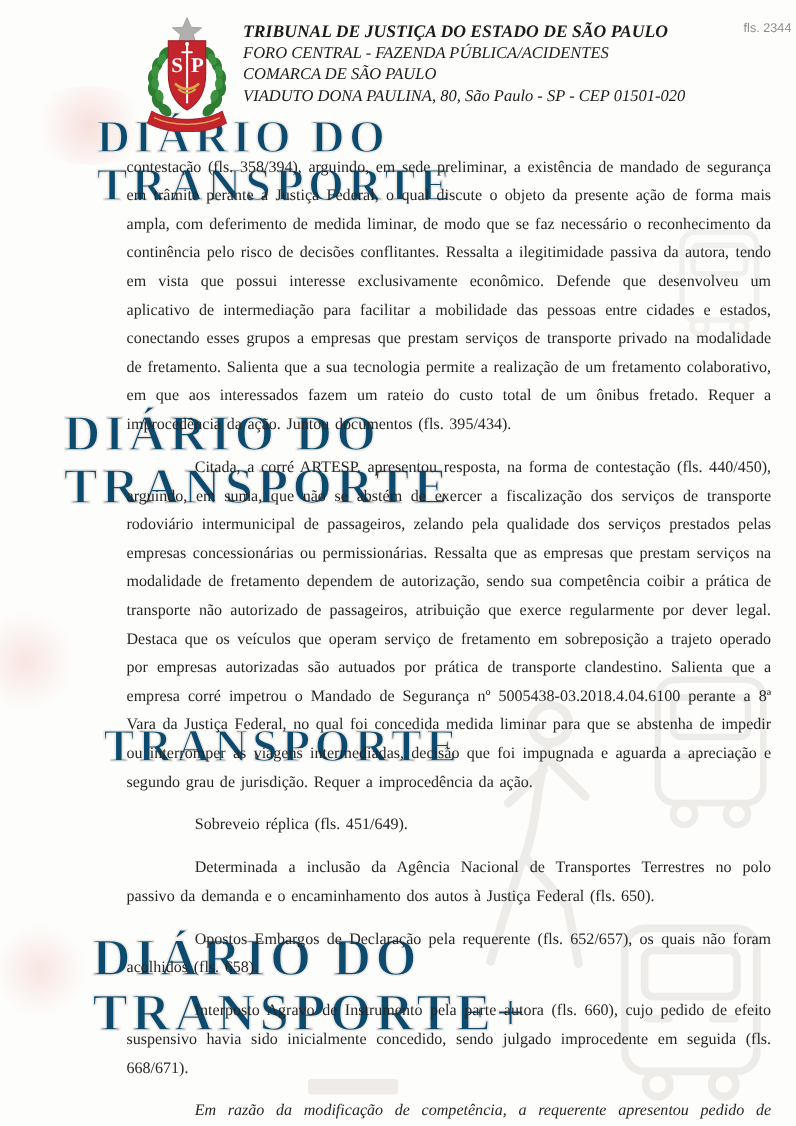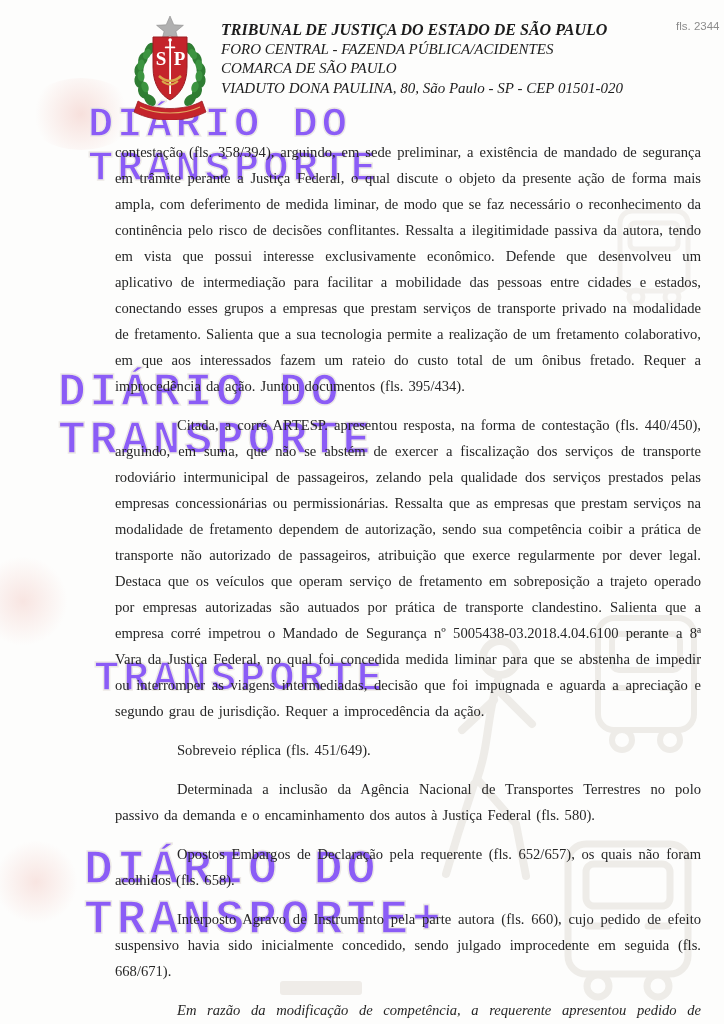--- a/index.html
+++ b/index.html
@@ -3,22 +3,22 @@
 <meta charset="utf-8">
 <style>
   html,body{margin:0;padding:0;background:#ffffff;}
   .page{
     position:relative;width:724px;height:1024px;overflow:hidden;
     background:#fdfdfc;font-family:"Liberation Serif",serif;
   }
   
   .wm-layer{position:absolute;inset:0;z-index:0;}
   .wm-text{
-    position:absolute;font-family:Liberation Mono, monospace;font-weight:800;
-    color:#8b5cf6;-webkit-text-stroke:1.4px #ece9e5;letter-spacing:4px;
+    position:absolute;font-family:Liberation Serif, serif;font-weight:800;
+    color:#0c4a6e;-webkit-text-stroke:1.4px #ece9e5;letter-spacing:4px;
     line-height:1.04;white-space:nowrap;
   }
   .wm-text span{display:block;}
   .wm-top{left:88px;top:104px;font-size:42px;}
   .wm-mid{left:58px;top:370px;font-size:46px;}
   .wm-mid2{left:94px;top:658px;font-size:42px;}
   .wm-bottom{left:84px;top:846px;font-size:48px;}
   .wm-badge{position:absolute;left:280px;top:981px;width:82px;height:14px;background:#efece8;border-radius:3px;}
   .blob{position:absolute;border-radius:50%;}
   .blob1{left:26px;top:78px;width:110px;height:72px;background:radial-gradient(circle,rgba(243,205,199,.6),rgba(243,205,199,0) 70%);}
@@ -171,19 +171,19 @@
     <div class="h-court">TRIBUNAL DE JUSTIÇA DO ESTADO DE SÃO PAULO</div>
     <div class="h-line">FORO CENTRAL - FAZENDA PÚBLICA/ACIDENTES</div>
     <div class="h-line">COMARCA DE SÃO PAULO</div>
     <div class="h-line">VIADUTO DONA PAULINA, 80, São Paulo - SP - CEP 01501-020</div>
   </div>
 
   <main class="body-text">
     <p class="para no-indent">contestação (fls. 358/394), arguindo, em sede preliminar, a existência de mandado de segurança em trâmite perante a Justiça Federal, o qual discute o objeto da presente ação de forma mais ampla, com deferimento de medida liminar, de modo que se faz necessário o reconhecimento da continência pelo risco de decisões conflitantes. Ressalta a ilegitimidade passiva da autora, tendo em vista que possui interesse exclusivamente econômico. Defende que desenvolveu um aplicativo de intermediação para facilitar a mobilidade das pessoas entre cidades e estados, conectando esses grupos a empresas que prestam serviços de transporte privado na modalidade de fretamento. Salienta que a sua tecnologia permite a realização de um fretamento colaborativo, em que aos interessados fazem um rateio do custo total de um ônibus fretado. Requer a improcedência da ação. Juntou documentos (fls. 395/434).</p>
     <p class="para">Citada, a corré ARTESP. apresentou resposta, na forma de contestação (fls. 440/450), arguindo, em suma, que não se abstém de exercer a fiscalização dos serviços de transporte rodoviário intermunicipal de passageiros, zelando pela qualidade dos serviços prestados pelas empresas concessionárias ou permissionárias. Ressalta que as empresas que prestam serviços na modalidade de fretamento dependem de autorização, sendo sua competência coibir a prática de transporte não autorizado de passageiros, atribuição que exerce regularmente por dever legal. Destaca que os veículos que operam serviço de fretamento em sobreposição a trajeto operado por empresas autorizadas são autuados por prática de transporte clandestino. Salienta que a empresa corré impetrou o Mandado de Segurança nº 5005438-03.2018.4.04.6100 perante a 8ª Vara da Justiça Federal, no qual foi concedida medida liminar para que se abstenha de impedir ou interromper as viagens intermediadas, decisão que foi impugnada e aguarda a apreciação e segundo grau de jurisdição. Requer a improcedência da ação.</p>
     <p class="para">Sobreveio réplica (fls. 451/649).</p>
-    <p class="para">Determinada a inclusão da Agência Nacional de Transportes Terrestres no polo passivo da demanda e o encaminhamento dos autos à Justiça Federal (fls. 580).</p>
+    <p class="para">Determinada a inclusão da Agência Nacional de Transportes Terrestres no polo passivo da demanda e o encaminhamento dos autos à Justiça Federal (fls. 650).</p>
     <p class="para">Opostos Embargos de Declaração pela requerente (fls. 652/657), os quais não foram acolhidos (fls. 658).</p>
     <p class="para">Interposto Agravo de Instrumento pela parte autora (fls. 660), cujo pedido de efeito suspensivo havia sido inicialmente concedido, sendo julgado improcedente em seguida (fls. 668/671).</p>
     <p class="para cont">Em razão da modificação de competência, a requerente apresentou pedido de</p>
   </main>
 
 </div>
 
 </body></html>

